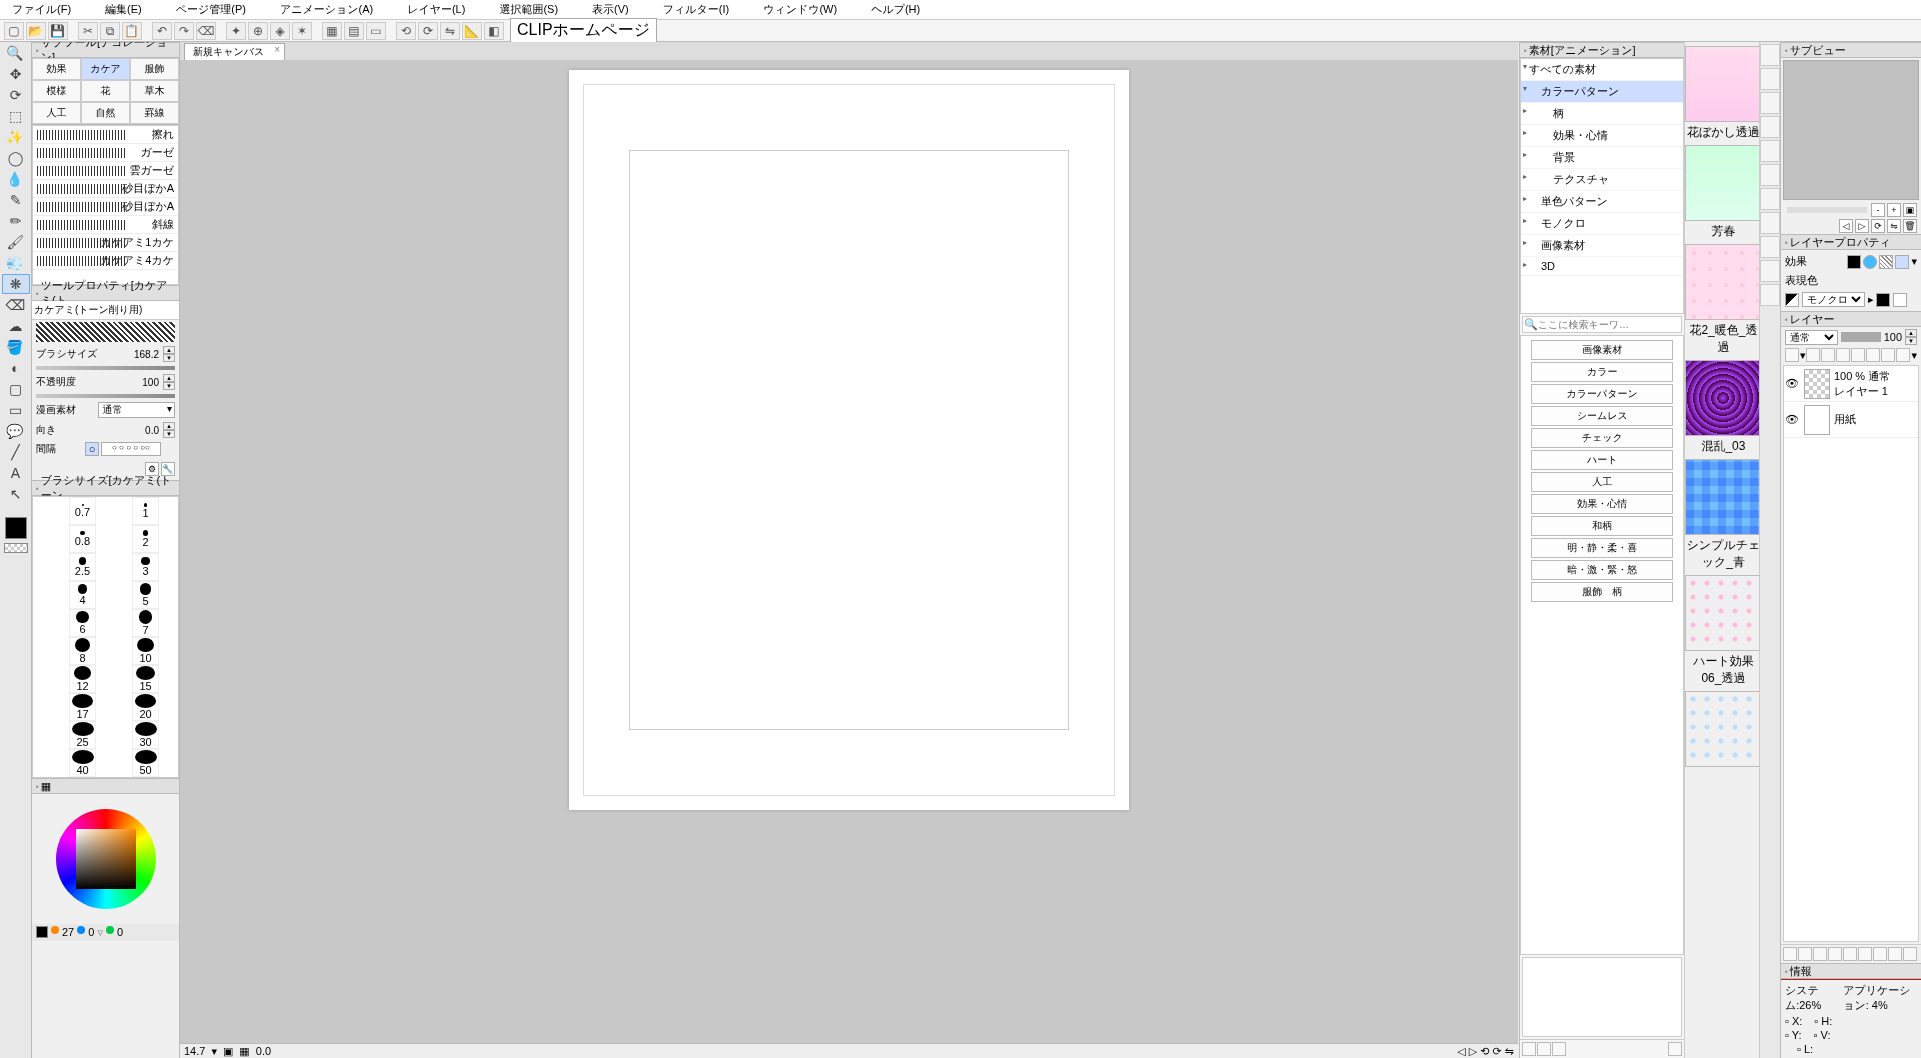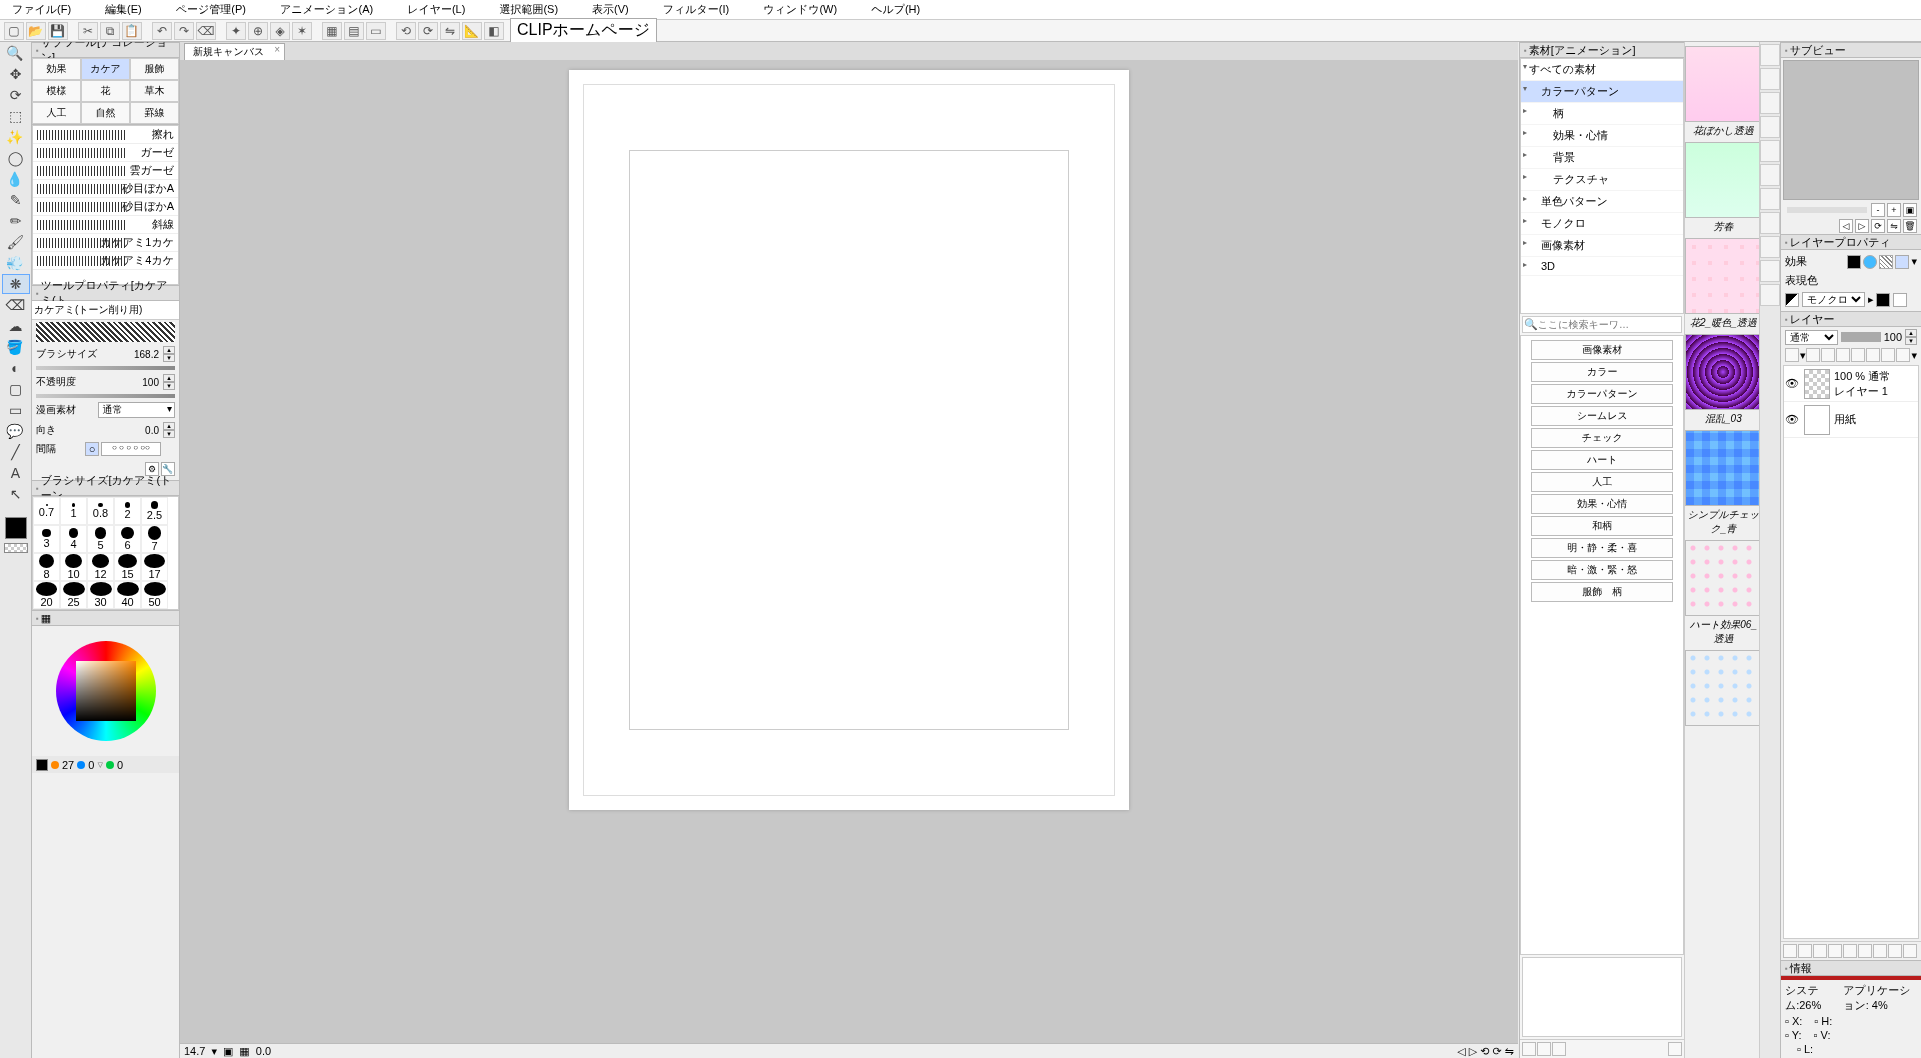--- a/index.html
+++ b/index.html
@@ -30,21 +30,21 @@
 .brush-row .stroke { position:absolute; left:4px; width:90px; height:10px; }
 .prop-row { display:flex; align-items:center; padding:2px 4px; gap:4px; }
 .prop-label { flex:1; font-size:10px; }
 .prop-val { width:40px; text-align:right; font-size:10px; }
 .dropdown { border:1px solid #aaa; background:#fff; padding:0 14px 0 4px; font-size:10px; position:relative; }
 .dropdown::after { content:'▾'; position:absolute; right:2px; }
 .slider { height:4px; background:linear-gradient(to right,#ccc,#888); margin:2px 4px; }
 .stepper { width:12px; display:flex; flex-direction:column; }
 .stepper span { height:8px; border:1px solid #aaa; background:#eee; font-size:7px; line-height:6px; text-align:center; }
 .size-grid { display:flex; flex-wrap:wrap; background:#fff; border:1px solid #ccc; }
-.size-cell { width:27px; height:28px; border:1px solid #eee; display:flex; flex-direction:column; align-items:center; justify-content:center; font-size:9px; }
+.size-cell { width:27px; height:28px; border:1px solid #eee; display:flex; flex-direction:column; align-items:center; justify-content:center; font-size:9px;margin-left:36px; }
 .size-cell .dot { background:#000; border-radius:50%; }
 .colorwheel { height:130px; display:flex; align-items:center; justify-content:center; background:#f0f0f0; position:relative; }
 .wheel { width:100px; height:100px; border-radius:50%; background:conic-gradient(red,yellow,lime,cyan,blue,magenta,red); position:relative; }
 .wheel-inner { position:absolute; left:20px; top:20px; width:60px; height:60px; background:linear-gradient(to right,#fff,#f80),linear-gradient(to top,#000,transparent); background-blend-mode:multiply; }
 
 .canvas-area { position:absolute; left:180px; top:60px; right:403px; bottom:15px; background:#c8c8c8; overflow:hidden; }
 .canvas-page { position:absolute; left:50%; top:10px; transform:translateX(-50%); width:560px; height:740px; background:#fff; box-shadow:0 0 4px rgba(0,0,0,.2); }
 .canvas-margin { position:absolute; left:14px; top:14px; right:14px; bottom:14px; border:1px solid #ddd; }
 .canvas-inner { position:absolute; left:60px; top:80px; right:60px; bottom:80px; border:1px solid #ccc; }
 .statusbar { position:absolute; left:180px; bottom:0; right:403px; height:15px; background:#eee; border-top:1px solid #bbb; display:flex; align-items:center; font-size:9px; padding:0 4px; gap:6px; }
@@ -59,41 +59,41 @@
 .tree-item.sel { background:#cdf; }
 .tree-item::before { content:'▸'; position:absolute; left:2px; font-size:8px; color:#666; }
 .tree-item.open::before { content:'▾'; }
 .mat-tags { overflow-y:auto; background:#fff; border:1px solid #ccc; padding:2px; flex:1; }
 .tag-btn { display:block; width:90%; margin:2px auto; border:1px solid #bbb; background:#fdfdfd; padding:2px; text-align:center; font-size:10px; }
 .mat-search { display:flex; align-items:center; border:1px solid #ccc; background:#fff; margin:2px; padding:1px; }
 .mat-search input { border:none; flex:1; font-size:10px; outline:none; }
 .thumb-col { width:90px; background:#f0f0f0; border-left:1px solid #ccc; overflow-y:auto; }
 .thumb { margin:4px auto; width:76px; text-align:center; }
 .thumb-img { width:76px; height:76px; border:1px solid #bbb; }
-.thumb-lbl { font-size:10px; margin-top:2px;font-style:italic; }
+.thumb-lbl { font-size:12px; margin-top:2px; }
 .ticon-col { width:22px; background:#e8e8e8; border-left:1px solid #ccc; }
 .ticon { width:20px; height:22px; margin:2px auto; border:1px solid #ccc; background:#f4f4f4; }
 
 .far-right { width:158px; background:#f0f0f0; border-left:1px solid #bbb; display:flex; flex-direction:column; }
 .subview { height:140px; background:#c0c0c0; border:1px solid #aaa; margin:2px; position:relative; }
 .subview-ctrl { display:flex; justify-content:flex-end; gap:2px; padding:1px 4px; }
 .mini-btn { width:14px; height:14px; border:1px solid #aaa; background:#fff; font-size:9px; text-align:center; line-height:12px; }
 .layer-prop { padding:2px; }
 .lp-row { display:flex; align-items:center; gap:3px; padding:2px 2px; font-size:10px; }
 .lp-icons { display:flex; gap:2px; margin-left:auto; }
 .lp-icon { width:14px; height:14px; border:1px solid #aaa; background:#fff; }
 .lp-icon.blue { background:#4bf; border-radius:50%; }
 .layer-list { flex:1; background:#fff; border:1px solid #ccc; margin:2px; overflow-y:auto; }
 .layer-row { display:flex; align-items:center; height:36px; border-bottom:1px solid #eee; font-size:10px; }
 .layer-eye { width:16px; text-align:center; }
 .layer-thumb { width:26px; height:30px; border:1px solid #aaa; background:#fff; margin:0 4px; }
 .layer-thumb.check { background:repeating-conic-gradient(#ccc 0 25%,#fff 0 50%) 0 0/8px 8px; }
 .layer-toolbar { display:flex; gap:1px; padding:2px; border-top:1px solid #ccc; flex-wrap:wrap; }
 .lt-btn { width:14px; height:14px; border:1px solid #bbb; background:#f8f8f8; }
-.info-panel { border-top:4px solid #b91c1c; padding:2px 4px; font-size:10px; }
+.info-panel { border-top:1px solid #b91c1c; padding:2px 4px; font-size:10px; }
 .info-row { display:flex; gap:12px; padding:1px 0; }
 
 select { font-size:10px; border:1px solid #aaa; background:#fff; }
 </style>
 </head>
 <body>
 
 <div class="menubar">
   <span>ファイル(F)</span>
   <span>編集(E)</span>
@@ -353,21 +353,21 @@
     </div>
 
   <div class="panel-head">
       <span>▦</span>
     </div>
   <div class="colorwheel">
     <div class="wheel">
         <div class="wheel-inner"></div>
       </div>
   </div>
-  <div style="display:flex;align-items:center;gap:3px;padding:2px 4px;font-size:9px;background:#e8e8e8;">
+  <div style="display:flex;align-items:flex-start;gap:3px;padding:2px 4px;font-size:9px;background:#e8e8e8;">
     <div style="width:12px;height:12px;background:#000;border:1px solid #888;"></div>
     <span style="width:8px;height:8px;border-radius:50%;background:#f80;"></span>
     <span>27</span>
     <span style="width:8px;height:8px;border-radius:50%;background:#08f;"></span>
     <span>0</span>
     <span style="color:#888;">▿</span>
     <span style="width:8px;height:8px;border-radius:50%;background:#0c4;"></span>
     <span>0</span>
   </div>
 </div>

